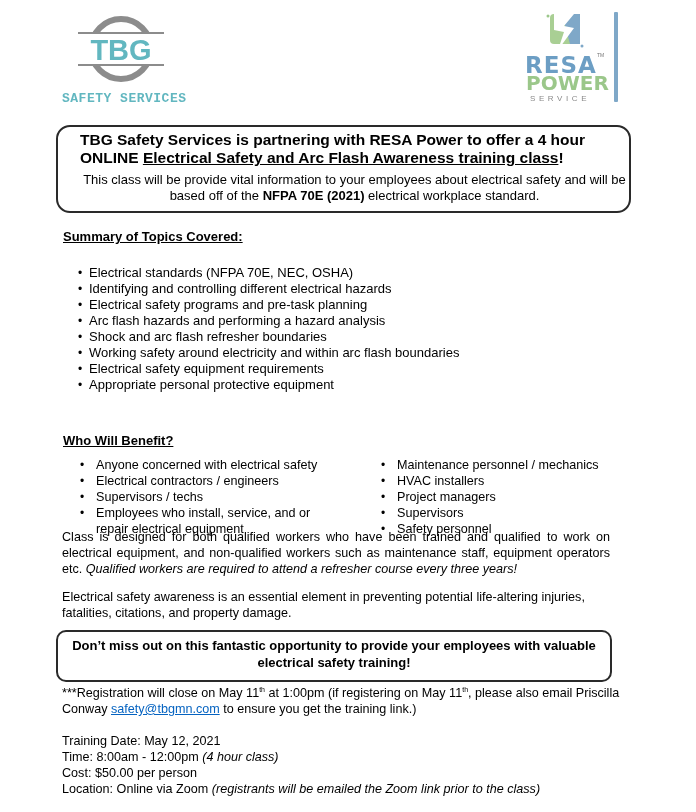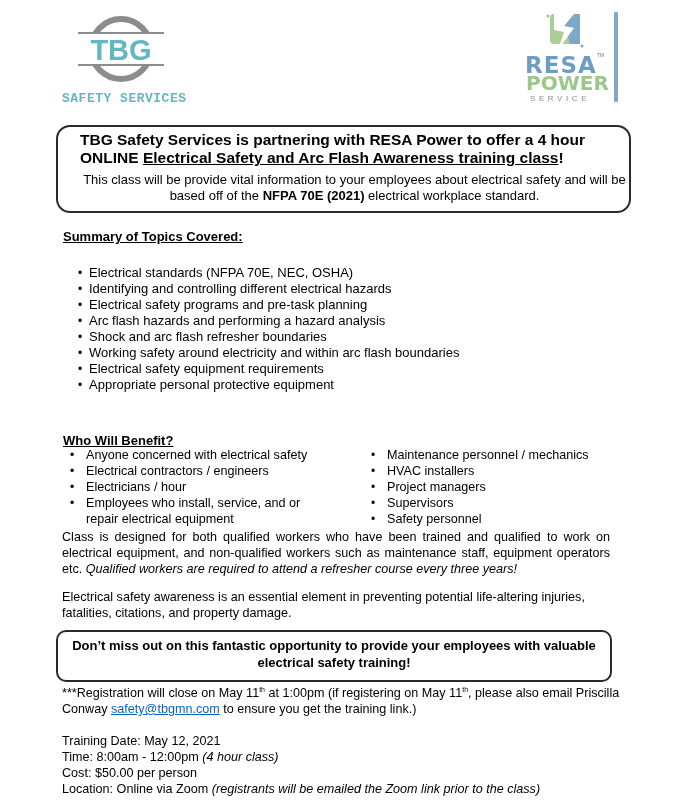--- a/index.html
+++ b/index.html
@@ -28,21 +28,21 @@
     #topics-title { left: 63px; top: 229px; }
     #topics-list { left: 62px; top: 249px; }
     ul.blist { list-style: none; margin: 16px; padding: 0; font-size: 13px; line-height: 16px; }
     ul.blist li { position: relative; padding-left: 11px; white-space: nowrap; }
     ul.blist li::before { content: "\2022"; position: absolute; left: 0; top: 0; font-size: 12px; }
 
     #benefit-title { left: 63px; top: 433px; }
     .benefit-col { top: 439px; }
     #benefit-left { left: 62px; width: 290px; }
     #benefit-right { left: 363px; width: 260px; }
-    ul.blist2 { list-style: none; margin: 8px; padding: 0; font-size: 12.6px; line-height: 16px; }
+    ul.blist2 { list-style: none; margin: 18px; padding: 0; font-size: 12.6px; line-height: 16px; }
     ul.blist2 li { position: relative; padding-left: 16px; }
     ul.blist2 li::before { content: "\2022"; position: absolute; left: 0; top: 0; font-size: 12px; }
 
     .para { font-size: 12.6px; line-height: 16px; text-align: justify; width: 548px; }
     #para-class { left: 62px; top: 529px; }
     #para-awareness { left: 62px; top: 589px; }
 
     #cta-box { left: 56px; top: 630px; width: 556px; height: 52px; border: 2px solid #2a2a2a; border-radius: 10px; box-sizing: border-box; text-align: center; font-size: 13px; font-weight: bold; line-height: 17px; padding-top: 5px; }
 
     #registration { left: 62px; top: 685px; font-size: 12.6px; line-height: 16px; width: 560px; }
@@ -95,21 +95,21 @@
   <li>Shock and arc flash refresher boundaries</li>
   <li>Working safety around electricity and within arc flash boundaries</li>
   <li>Electrical safety equipment requirements</li>
   <li>Appropriate personal protective equipment</li>
 </ul>
 
 <h2 id="benefit-title" class="section">Who Will Benefit?</h2>
 <ul id="benefit-left" class="abs blist2 benefit-col">
   <li>Anyone concerned with electrical safety</li>
   <li>Electrical contractors / engineers</li>
-  <li>Electricians / hour</li>
+  <li>Supervisors / techs</li>
   <li style="width:240px">Employees who install, service, and or repair electrical equipment</li>
 </ul>
 <ul id="benefit-right" class="abs blist2 benefit-col">
   <li>Maintenance personnel / mechanics</li>
   <li>HVAC installers</li>
   <li>Project managers</li>
   <li>Supervisors</li>
   <li>Safety personnel</li>
 </ul>
 

